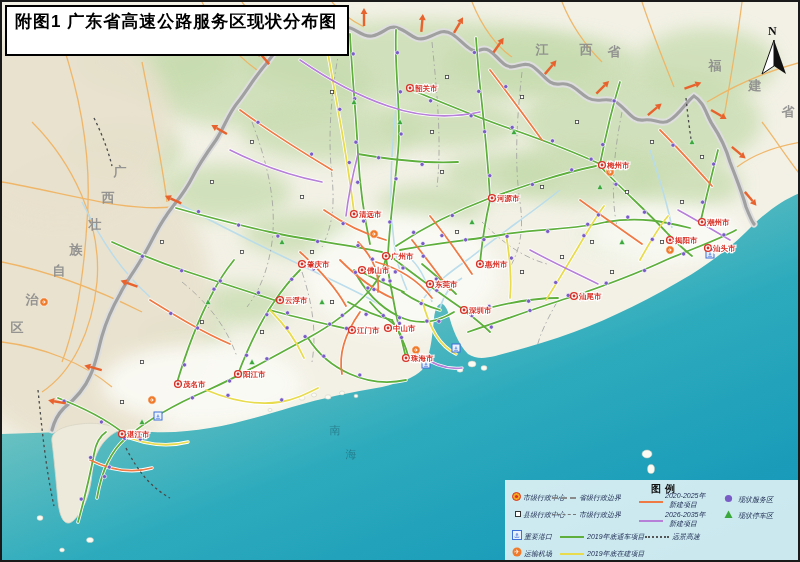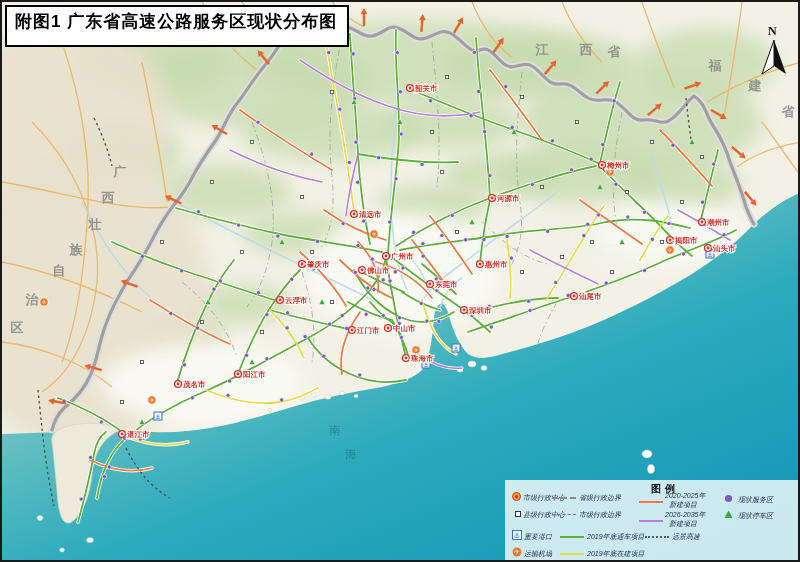--- a/index.html
+++ b/index.html
@@ -2,21 +2,21 @@
 <html><head>
 <meta charset="utf-8">
 <style>
   html,body{margin:0;padding:0;background:#888;}
   #stage{position:relative;width:800px;height:562px;overflow:hidden;
     border:2px solid #1a1a1a;box-sizing:border-box;background:#f3f1e8;
     font-family:"Liberation Sans","DejaVu Sans",sans-serif;}
   #map-svg{position:absolute;left:0;top:0;}
   
   #title-box{position:absolute;left:3px;top:3px;background:#fff;border:2px solid #000;
-    padding:3px 10px 12px 8px;font-size:17px;font-weight:bold;color:#000;letter-spacing:1px;
+    padding:3px 10px 21px 8px;font-size:17px;font-weight:bold;color:#000;letter-spacing:1px;
     white-space:nowrap;z-index:30;}
   
   #legend{position:absolute;left:503px;top:478px;width:328px;height:80px;
     background:rgba(255,255,255,.78);z-index:25;font-style:italic;color:#223055;}
   #legend .lt{position:absolute;left:120px;top:2px;width:80px;text-align:center;
     font-size:10px;font-weight:bold;font-style:normal;color:#111;letter-spacing:4px;}
   .li{position:absolute;font-size:7px;line-height:1;white-space:nowrap;}
   .lline{position:absolute;width:24px;height:0;}
   .sw2{border-top:2px solid;}
   .swd{border-top:2px dashed #8a8a8a;}

